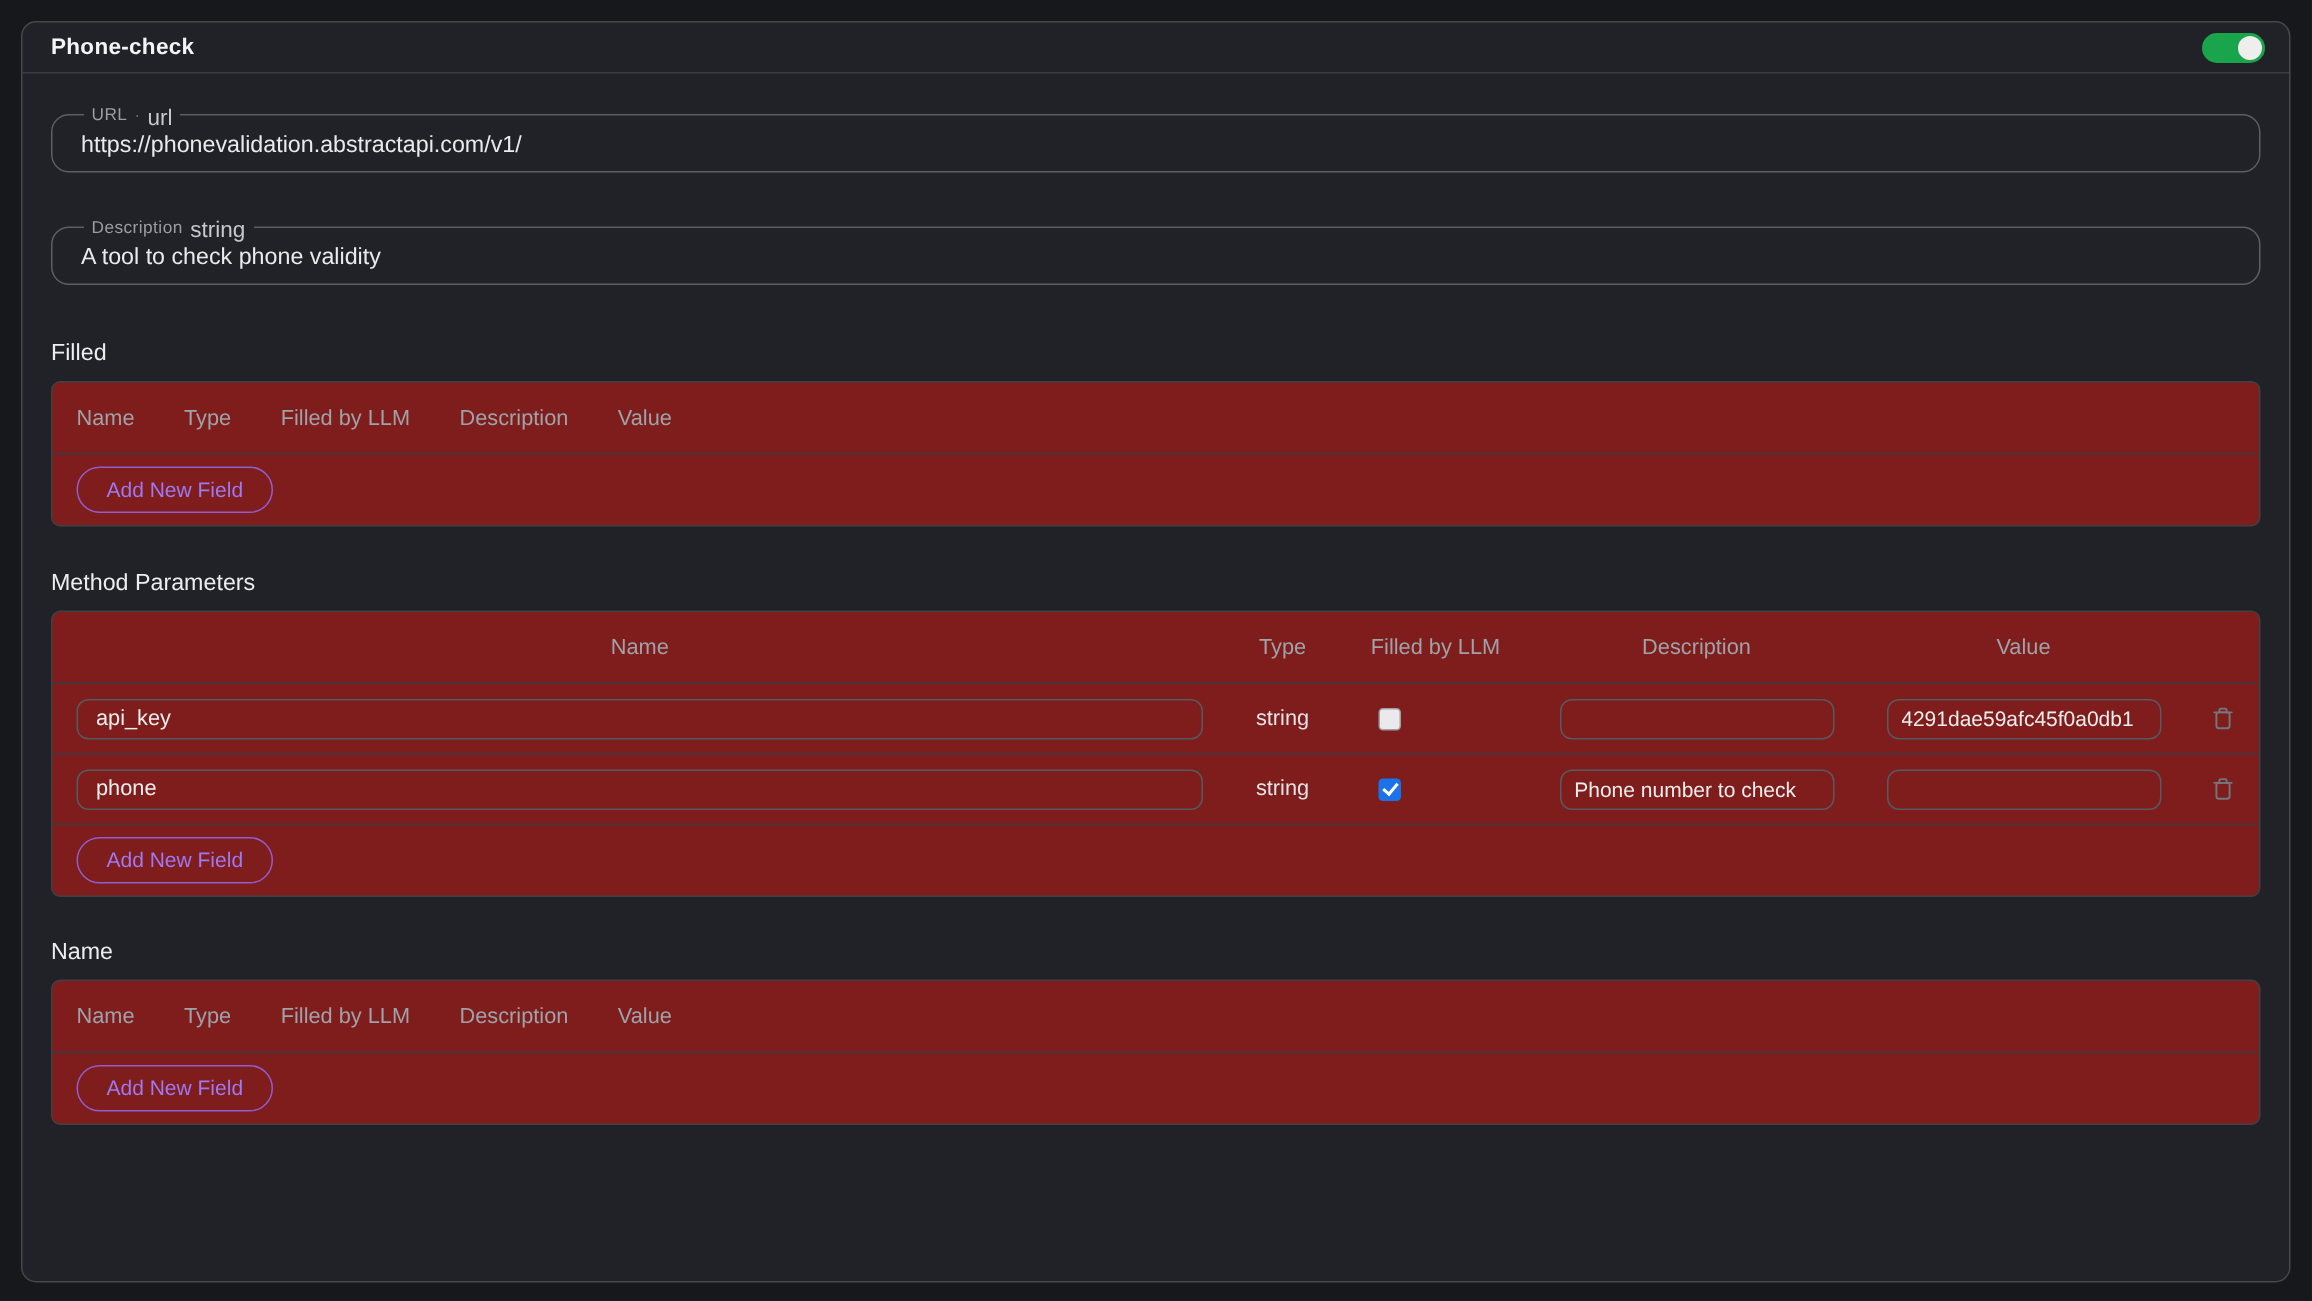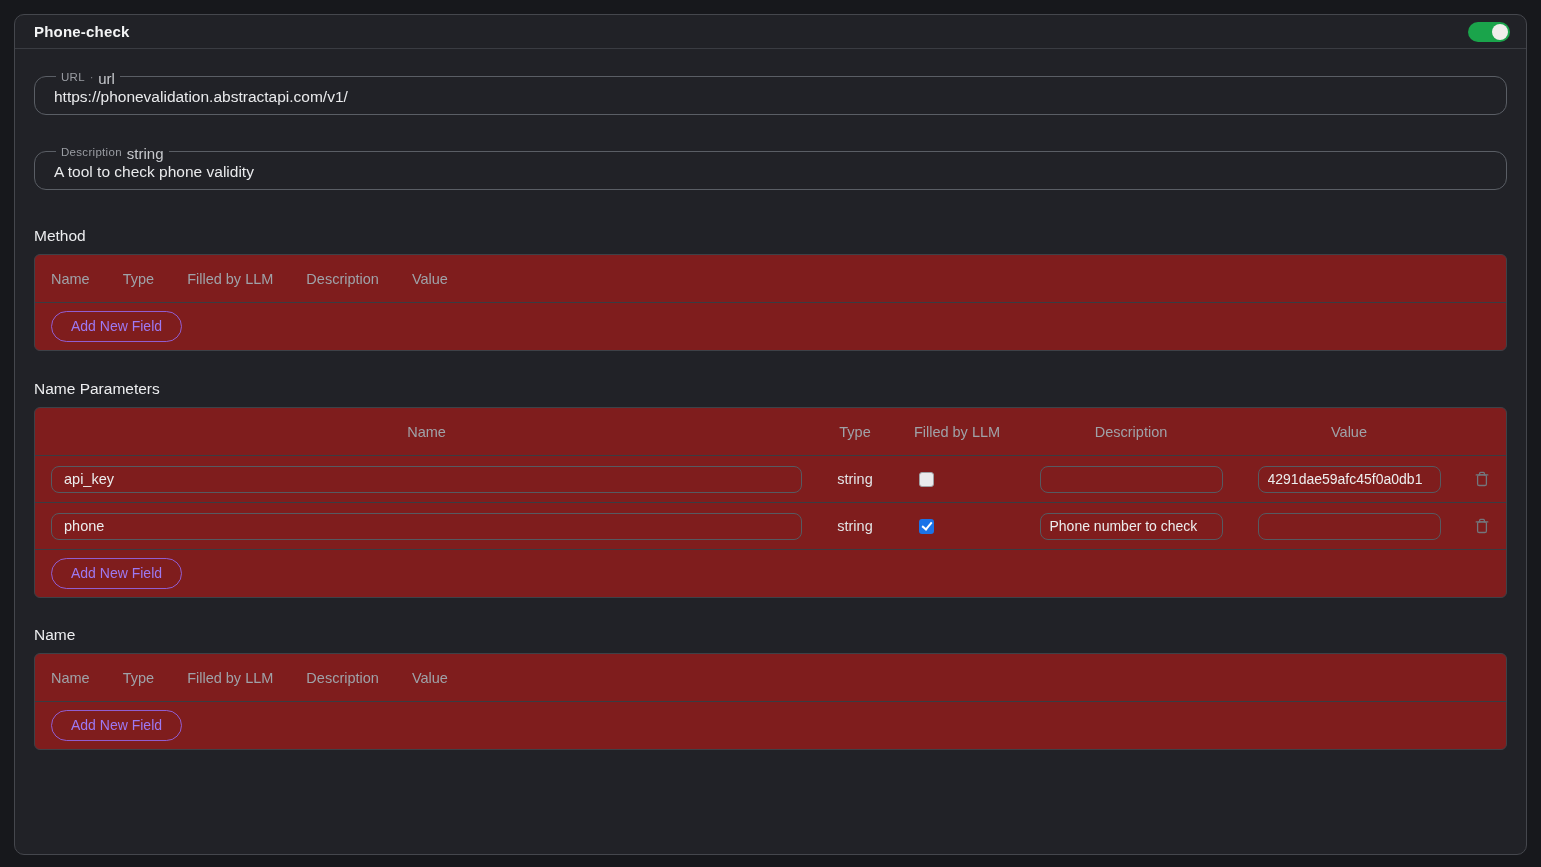--- a/index.html
+++ b/index.html
@@ -149,35 +149,35 @@
 
 
     <fieldset class="field field-description">
       <legend>
         <span class="lbl-sm">Description</span>
         <span class="lbl-ghost">string</span>
       </legend>
       <input class="field-input" value="A tool to check phone validity" style="">
     </fieldset>
 
-    <div class="sec-h headers">Method</div>
+    <div class="sec-h headers">Filled</div>
     <div class="tbl">
       <div class="simple-head">
         <span>Name</span>
         <span>Type</span>
         <span>Filled by LLM</span>
         <span>Description</span>
         <span>Value</span>
       </div>
       <div class="btn-row">
         <button class="add-btn">Add New Field</button>
       </div>
     </div>
 
-    <div class="sec-h qp">Name Parameters</div>
+    <div class="sec-h qp">Method Parameters</div>
     <div class="tbl">
       <div class="qp-grid qp-head">
         <span class="cell">Name</span>
         <span class="cell">Type</span>
         <span class="cell">Filled by LLM</span>
         <span class="cell">Description</span>
         <span class="cell">Value</span>
         <span class="cell"></span>
       </div>
 

